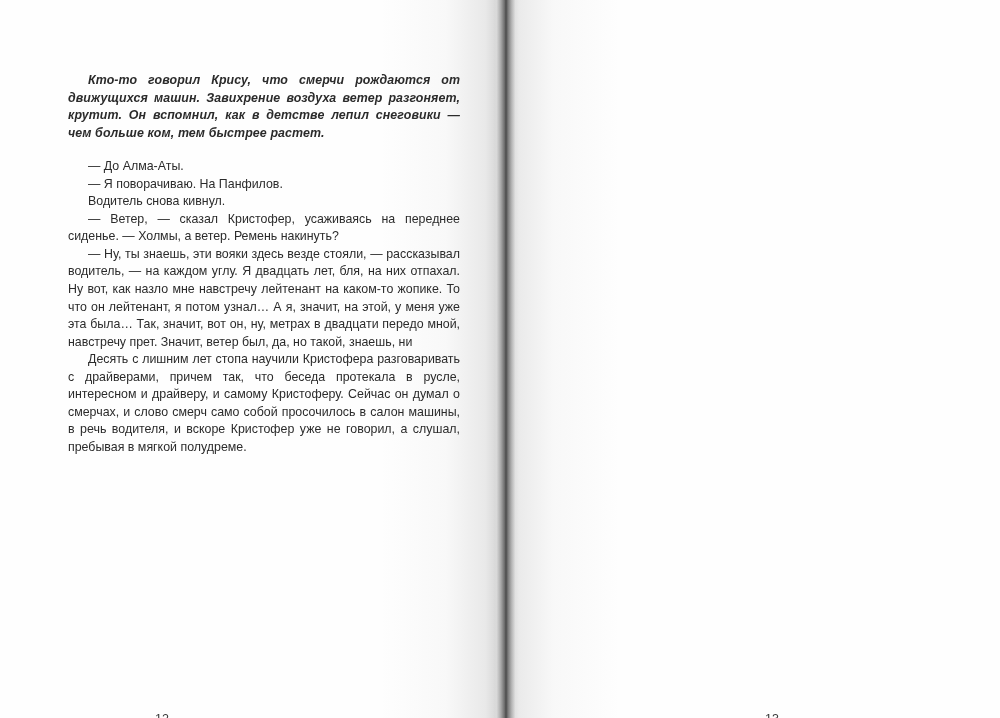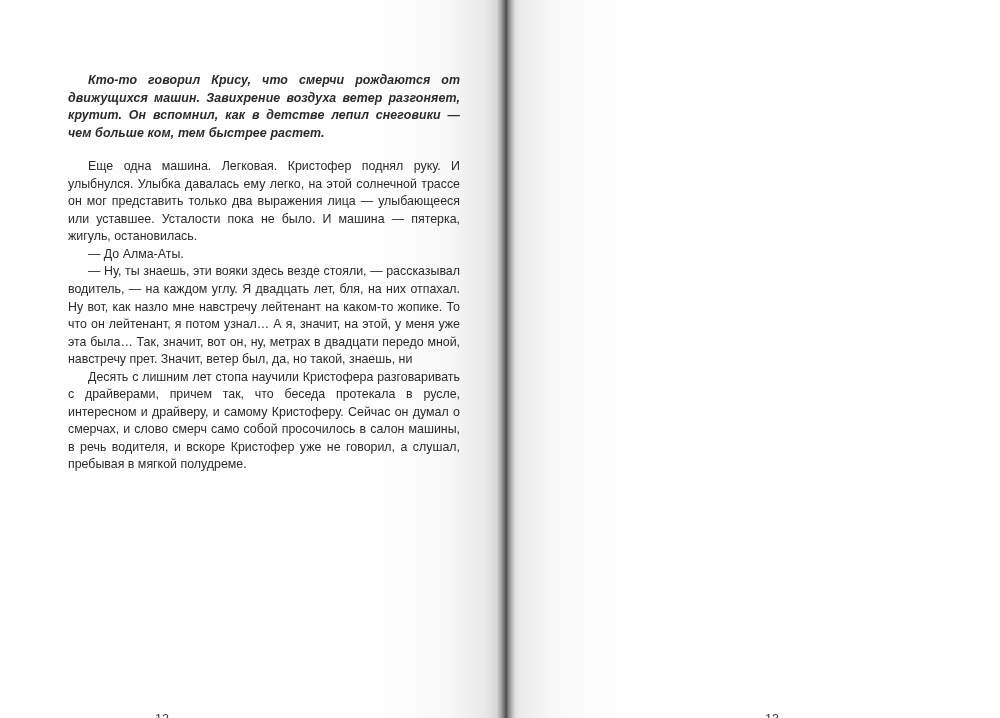--- a/index.html
+++ b/index.html
@@ -117,22 +117,24 @@
 <body>
 
 <div id="scan">
 
   <div class="paper left"></div>
   <div class="paper right"></div>
 
   <div class="page left">
     <div class="textblock">
       <p class="epigraph">Кто-то говорил Крису, что смерчи рождаются от движущихся машин. Завихрение воздуха ветер разгоняет, крутит. Он вспомнил, как в детстве лепил снеговики — чем больше ком, тем быстрее растет.</p>
-      <p>Еще одна машина. Легковая. Кристофер поднял руку. И улыбнулся. Улыбка давалась ему легко, на этой солнечной трассе он мог представить только два выражения лица — улыбающееся или уставшее. Усталости пока не было. И машина — пятерка, жигуль, остановилась.</p>
       <p>— До Алма-Аты.</p>
+      <p>— Я поворачиваю. На Панфилов.</p>
+      <p>Водитель снова кивнул.</p>
+      <p>— Ветер, — сказал Кристофер, усаживаясь на переднее сиденье. — Холмы, а ветер. Ремень накинуть?</p>
       <p>— Ну, ты знаешь, эти вояки здесь везде стояли, — рассказывал водитель, — на каждом углу. Я двадцать лет, бля, на них отпахал. Ну вот, как назло мне навстречу лейтенант на каком-то жопике. То что он лейтенант, я потом узнал… А я, значит, на этой, у меня уже эта была… Так, значит, вот он, ну, метрах в двадцати передо мной, навстречу прет. Значит, ветер был, да, но такой, знаешь, ни</p>
       <p>Десять с лишним лет стопа научили Кристофера разговаривать с драйверами, причем так, что беседа протекала в русле, интересном и драйверу, и самому Кристоферу. Сейчас он думал о смерчах, и слово смерч само собой просочилось в салон машины, в речь водителя, и вскоре Кристофер уже не говорил, а слушал, пребывая в мягкой полудреме.</p>
     </div>
     <div class="folio">12</div>
   </div>
 
   <div class="page right">
 
     <div class="folio">13</div>
   </div>

